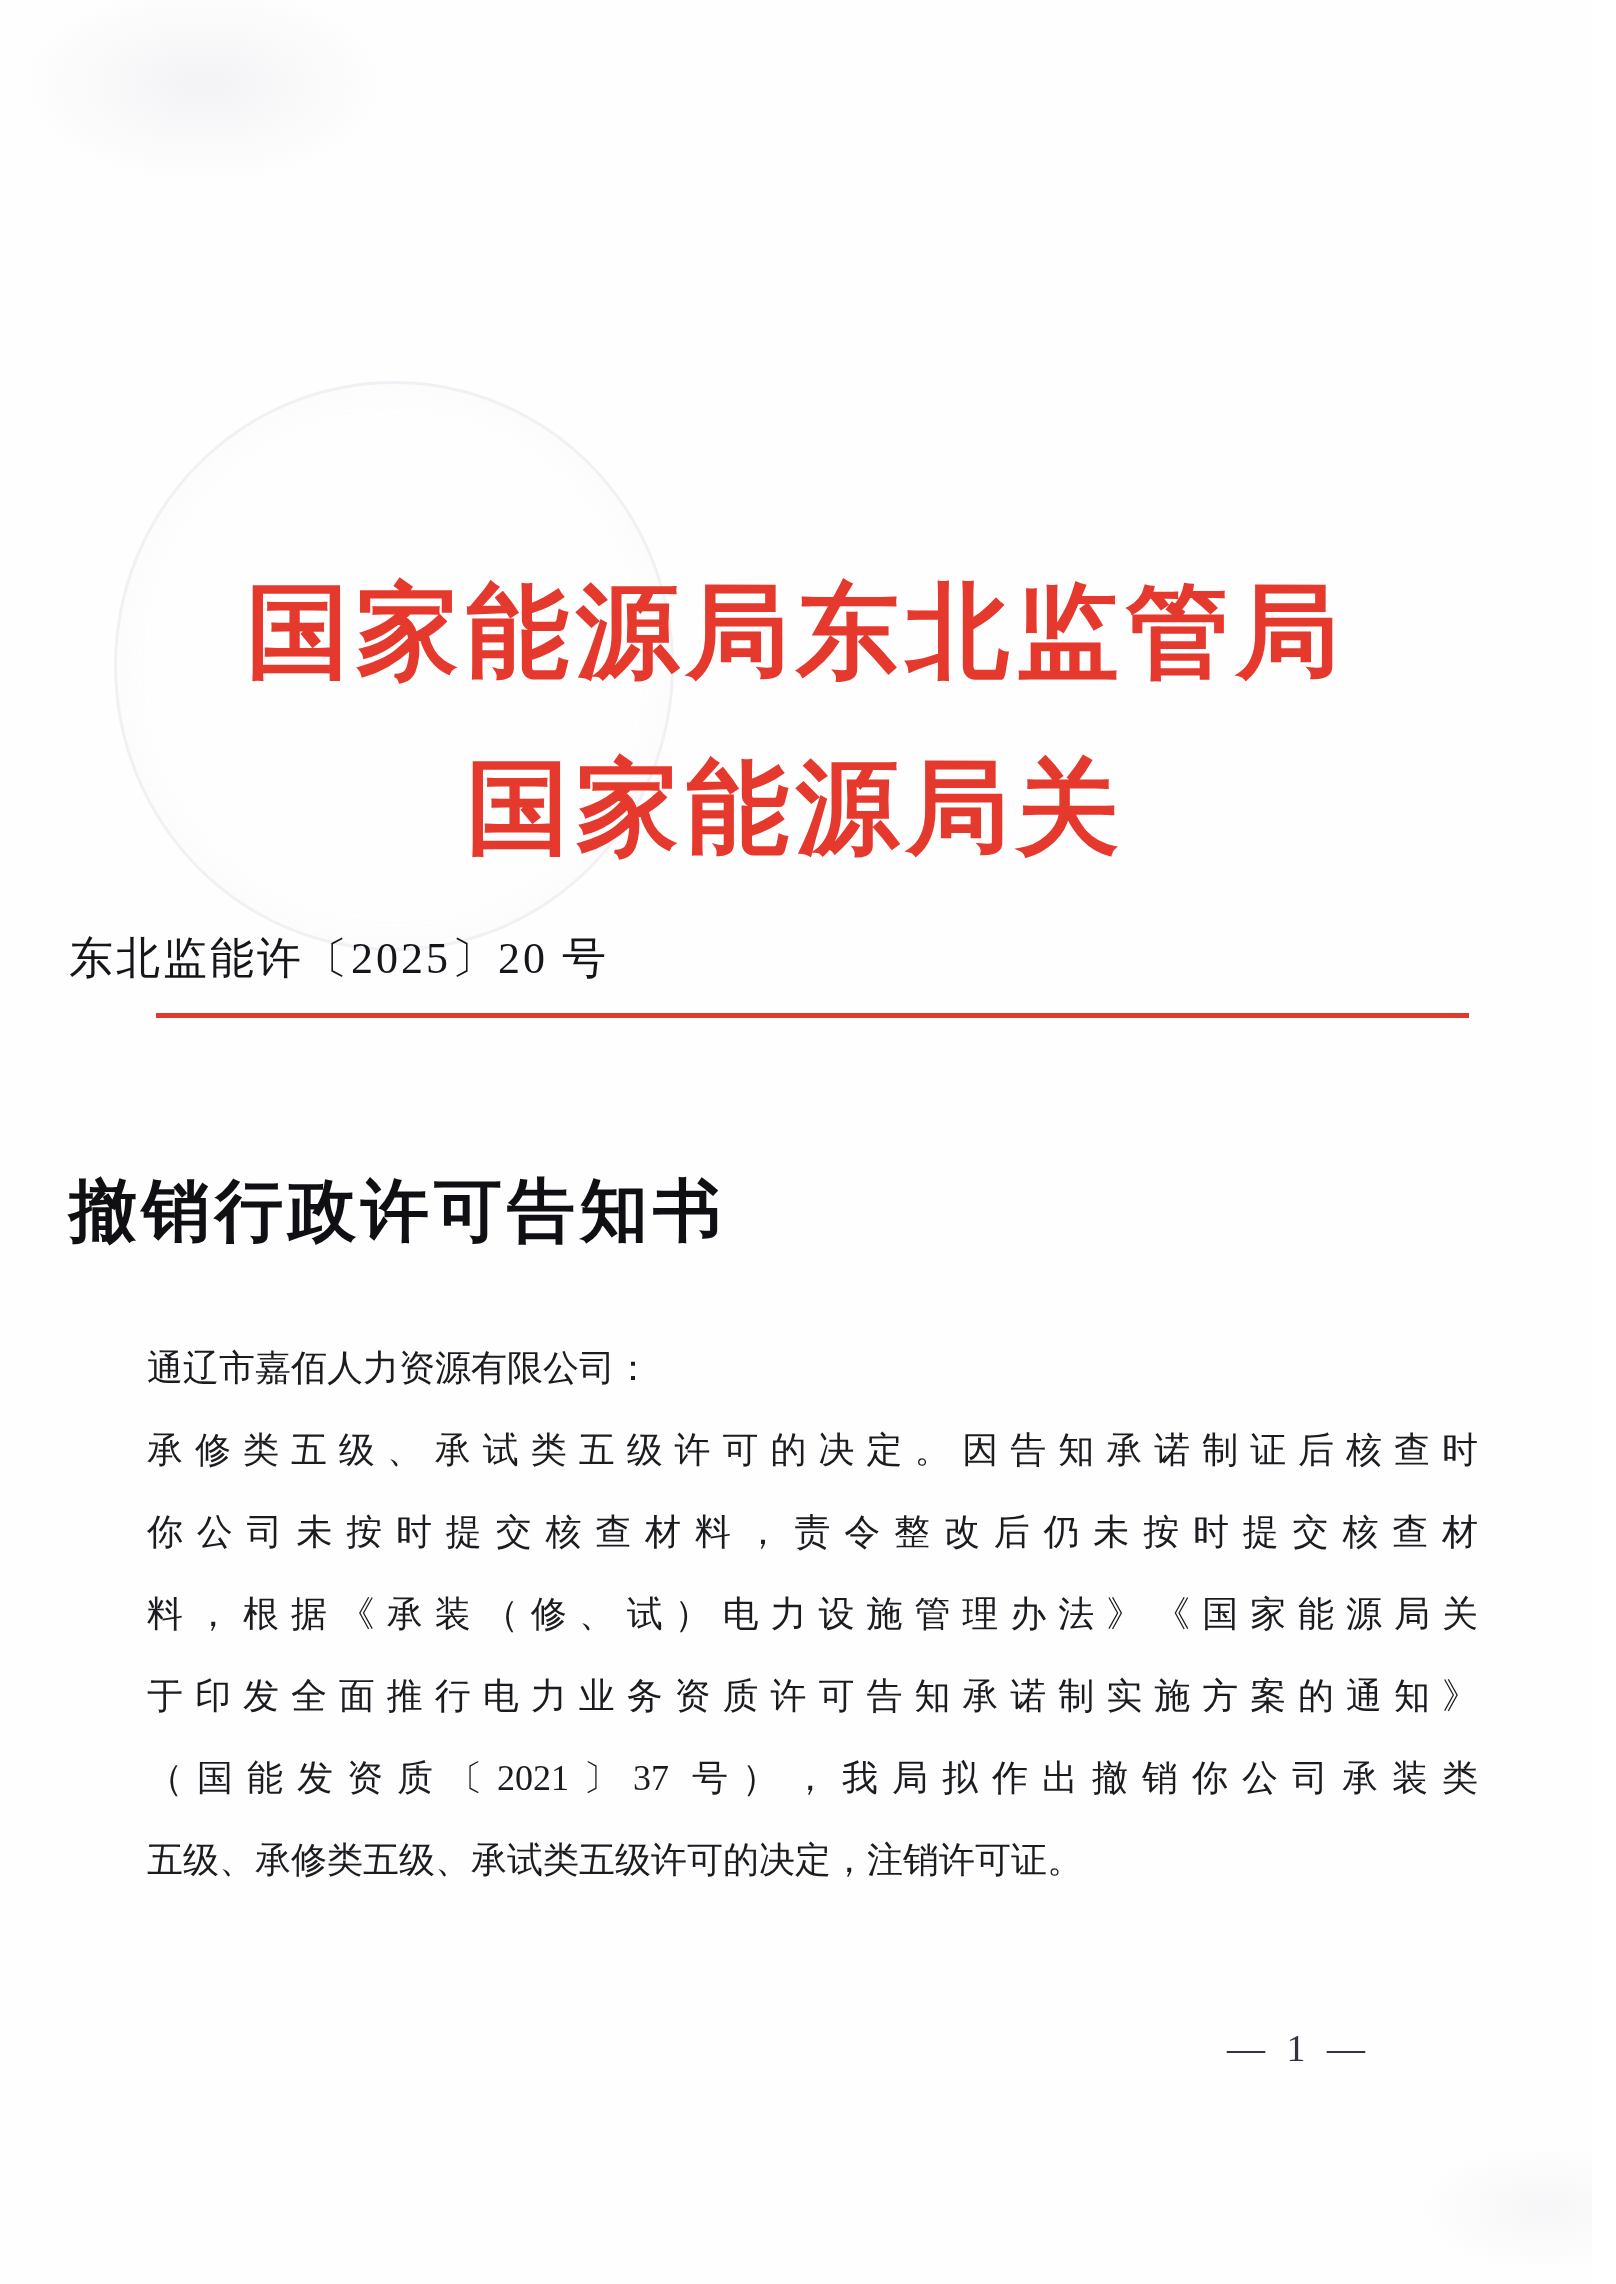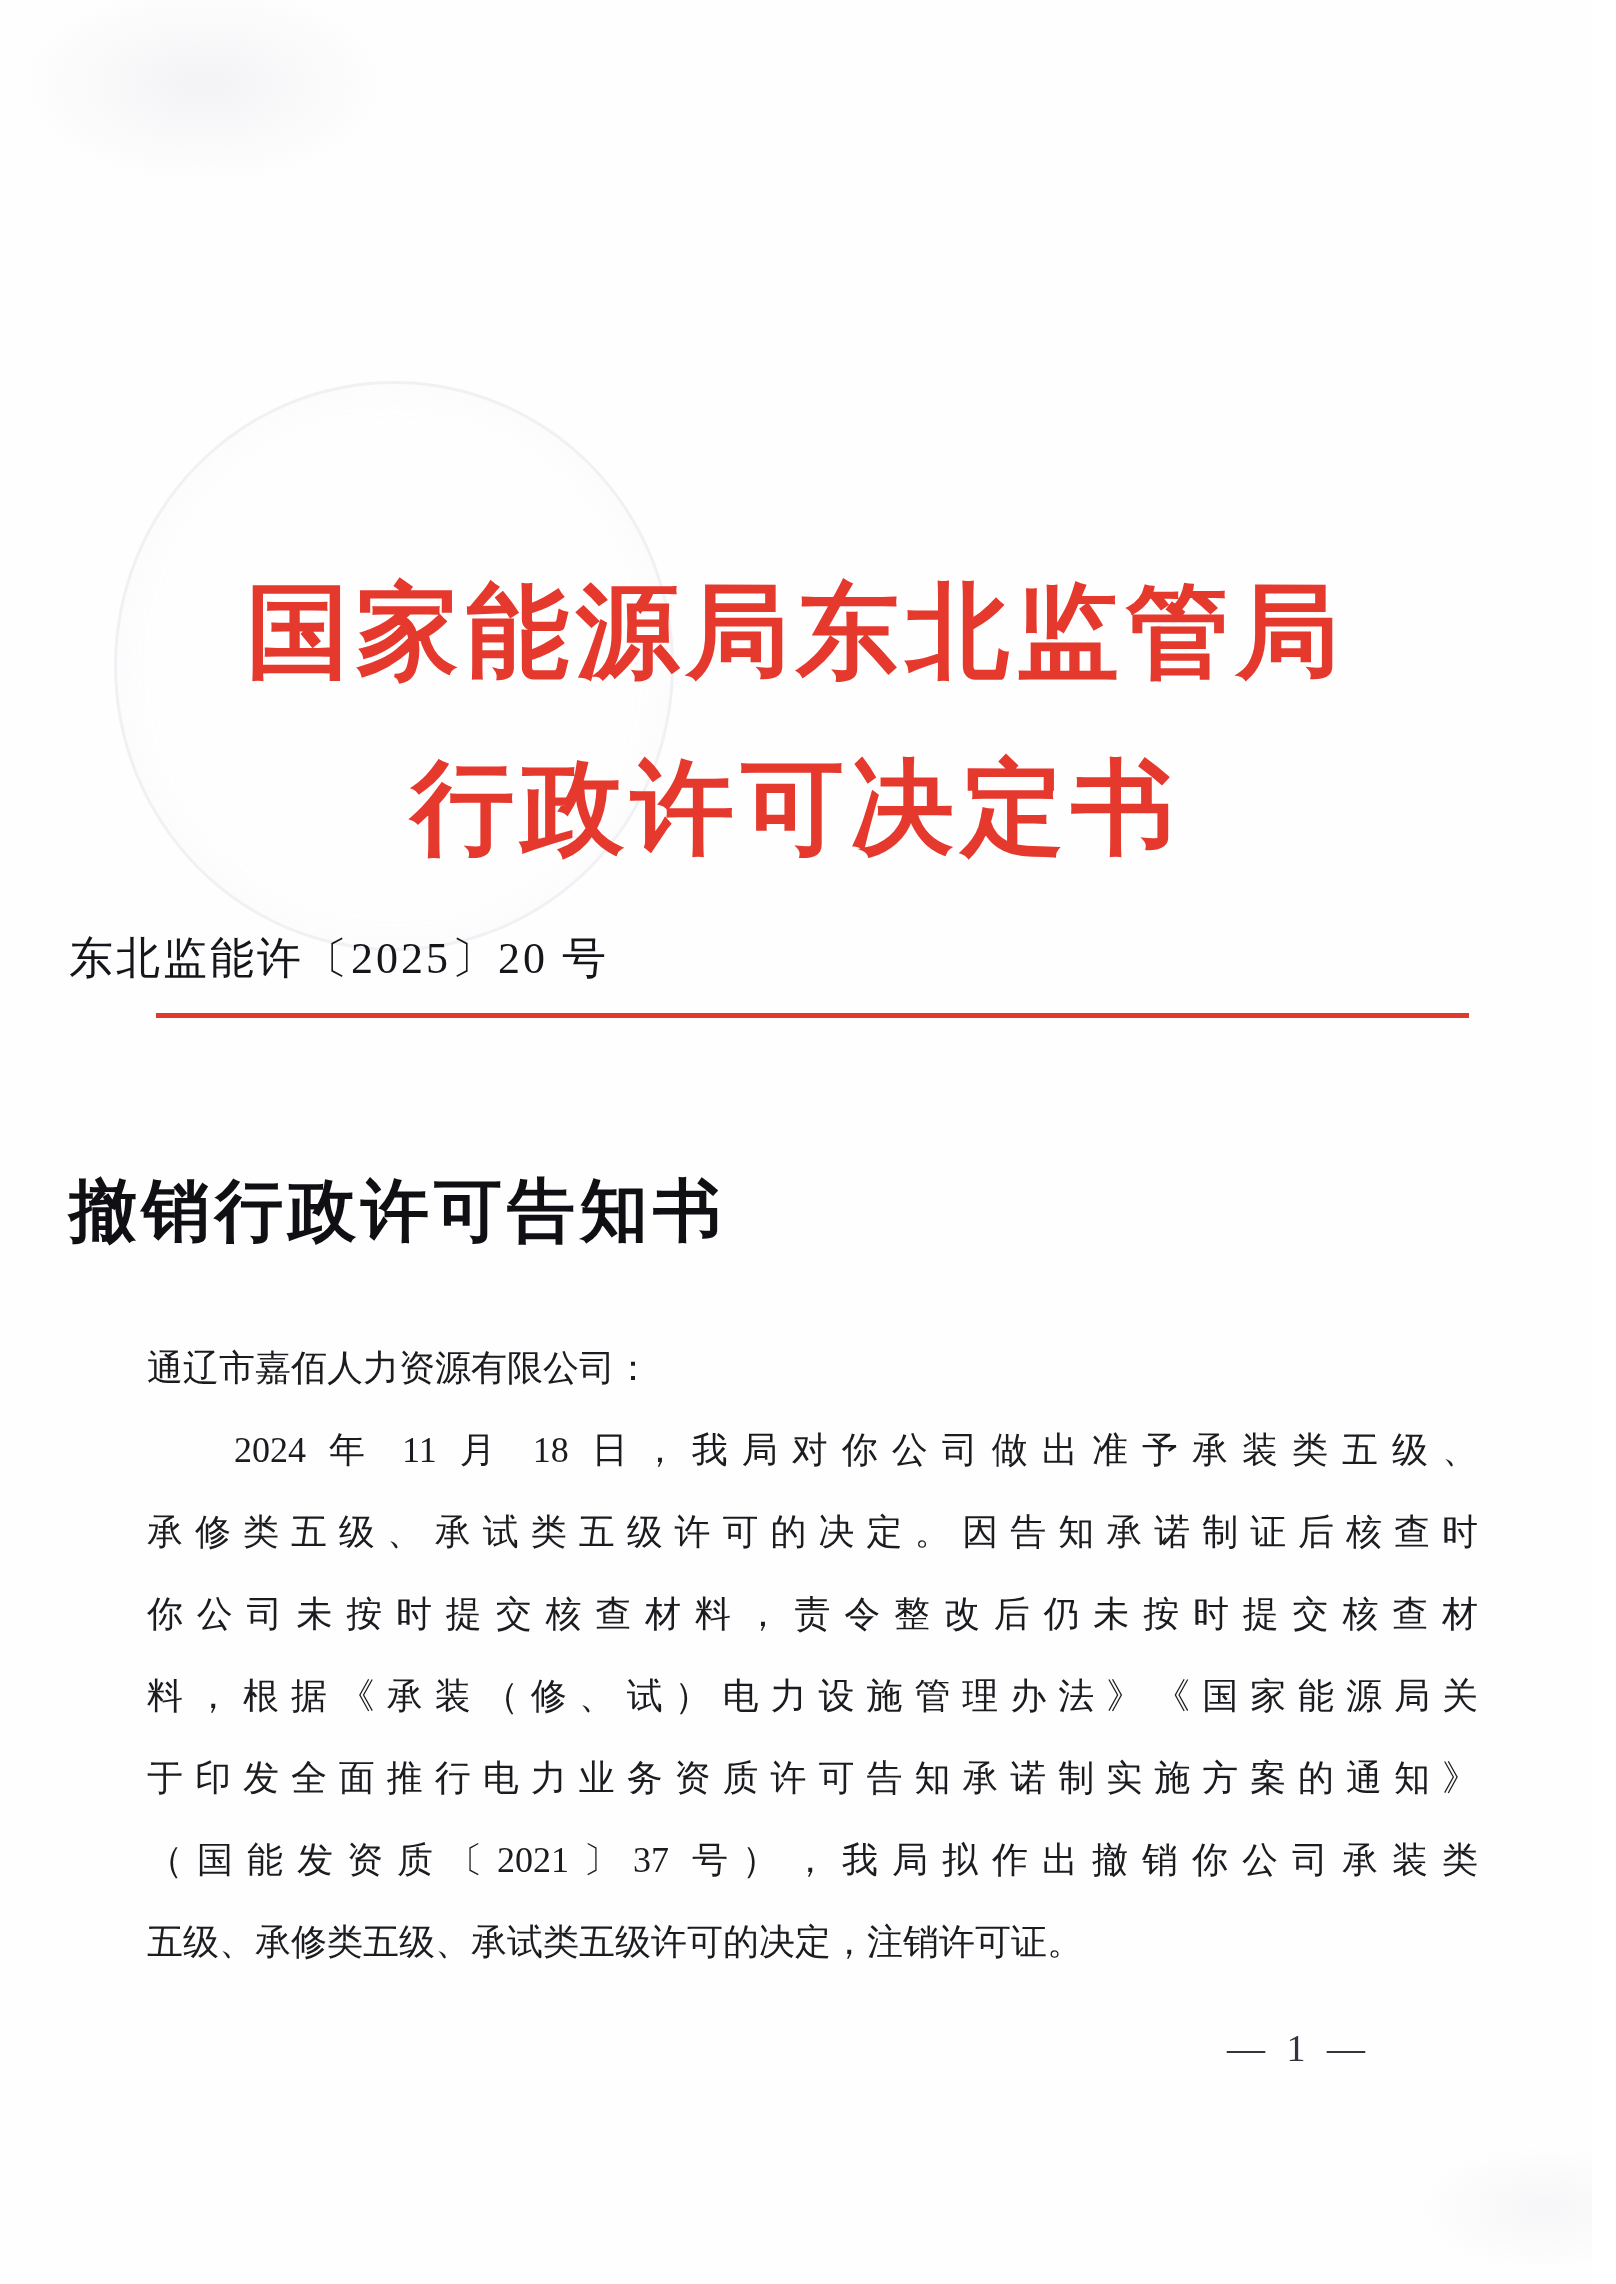--- a/index.html
+++ b/index.html
@@ -109,32 +109,31 @@
 </style>
 </head>
 <body>
 
 <div class="page">
 
   <div class="seal-ghost"></div>
 
   <div class="title-block">
     <div class="title-line1">国家能源局东北监管局</div>
-    <div class="title-line2">行政许可决定书</div>
+    <div class="title-line2">国家能源局关</div>
   </div>
 
   <div class="doc-number">东北监能许〔2025〕20 号</div>
 
   <div class="red-rule"></div>
 
   <div class="notice-title">撤销行政许可告知书</div>
 
   <div class="body-text">
     <div class="line">通辽市嘉佰人力资源有限公司：</div>
-    <div class="line j indent">2024 年 11 月 18 日，我局对你公司做出准予承装类五级、</div>
     <div class="line j">承修类五级、承试类五级许可的决定。因告知承诺制证后核查时</div>
     <div class="line j">你公司未按时提交核查材料，责令整改后仍未按时提交核查材</div>
     <div class="line j">料，根据《承装（修、试）电力设施管理办法》《国家能源局关</div>
     <div class="line j">于印发全面推行电力业务资质许可告知承诺制实施方案的通知》</div>
     <div class="line j">（国能发资质〔2021〕37 号），我局拟作出撤销你公司承装类</div>
     <div class="line">五级、承修类五级、承试类五级许可的决定，注销许可证。</div>
   </div>
 
   <div class="page-number">— 1 —</div>
 

